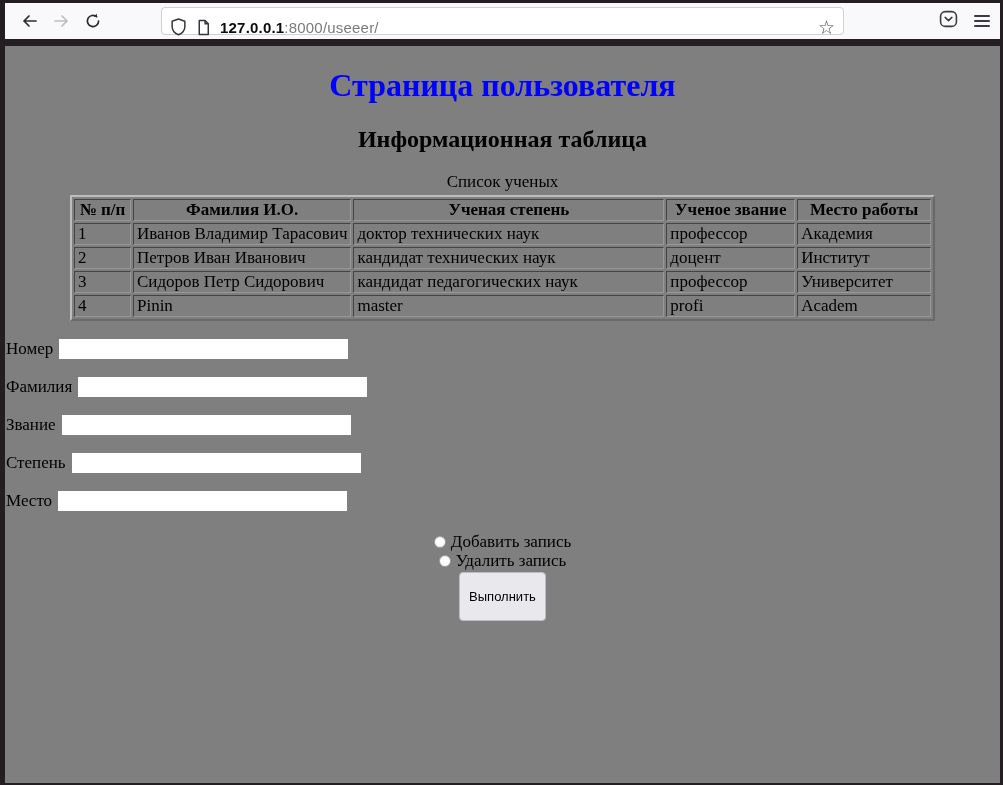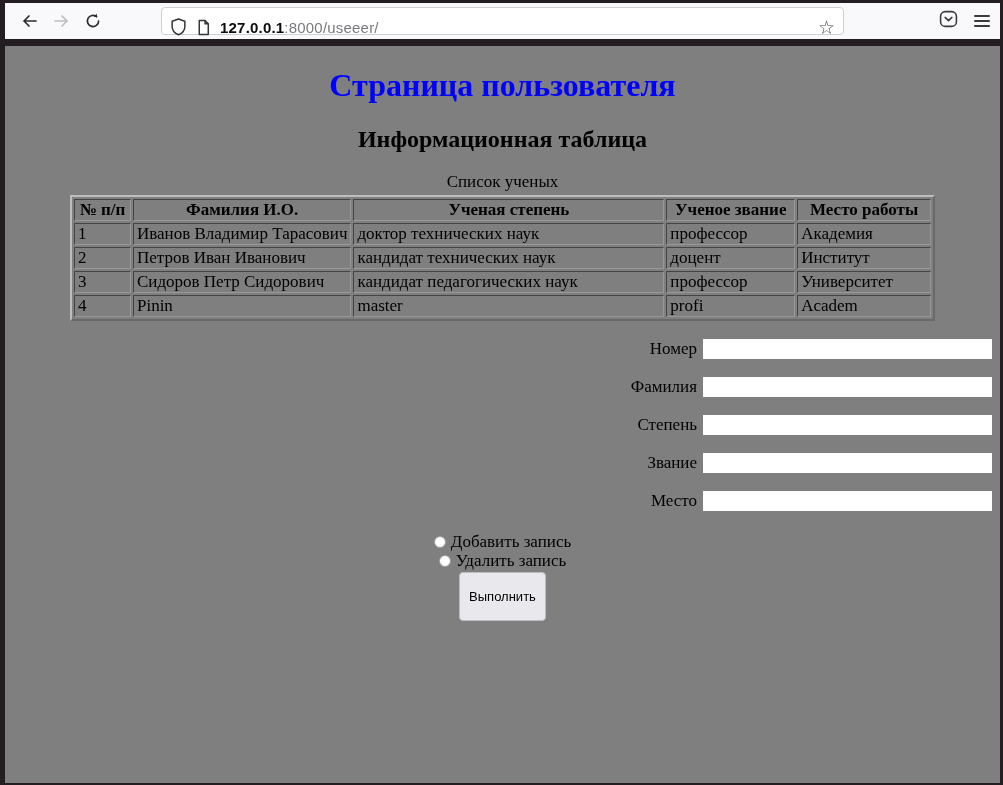--- a/index.html
+++ b/index.html
@@ -93,23 +93,23 @@
     padding: 0 3px;
     white-space: nowrap;
     overflow: hidden;
   }
   table.sci th { font-weight: bold; text-align: center; }
   table.sci td { text-align: left; }
   .c1 { width: 57px; } .c2 { width: 207px; } .c3 { width: 312px; }
   .c4 { width: 129px; } .c5 { width: 134px; }
   
   .form-row {
-    display: flex; justify-content: flex-end; align-items: center;
+    display: flex; justify-content: flex-start; align-items: center;
     height: 20px;
-    margin: 18px 8px;
+    margin: 18px 1px;
   }
   .form-row:first-of-type { margin-top: 19px; }
   .form-row label { font-size: 17px; margin-right: 6px; }
   .form-row input[type="text"] {
     width: 289px; height: 20px;
     border: none; outline: none;
     background: #ffffff;
     font: 14px "Liberation Sans", sans-serif;
     padding: 0 3px;
   }
@@ -256,25 +256,25 @@
 
     <div class="form-row">
       <label>Номер</label>
       <input type="text" value="" style="">
     </div>
     <div class="form-row">
       <label>Фамилия</label>
       <input type="text" value="" style="">
     </div>
     <div class="form-row">
+      <label>Звание</label>
+      <input type="text" value="" style="">
+    </div>
+    <div class="form-row">
       <label>Степень</label>
-      <input type="text" value="" style="">
-    </div>
-    <div class="form-row">
-      <label>Звание</label>
       <input type="text" value="" style="">
     </div>
     <div class="form-row">
       <label>Место</label>
       <input type="text" value="" style="">
     </div>
 
     <div class="radios">
       <div class="radio-row">
         <span class="radio-dot"></span>

